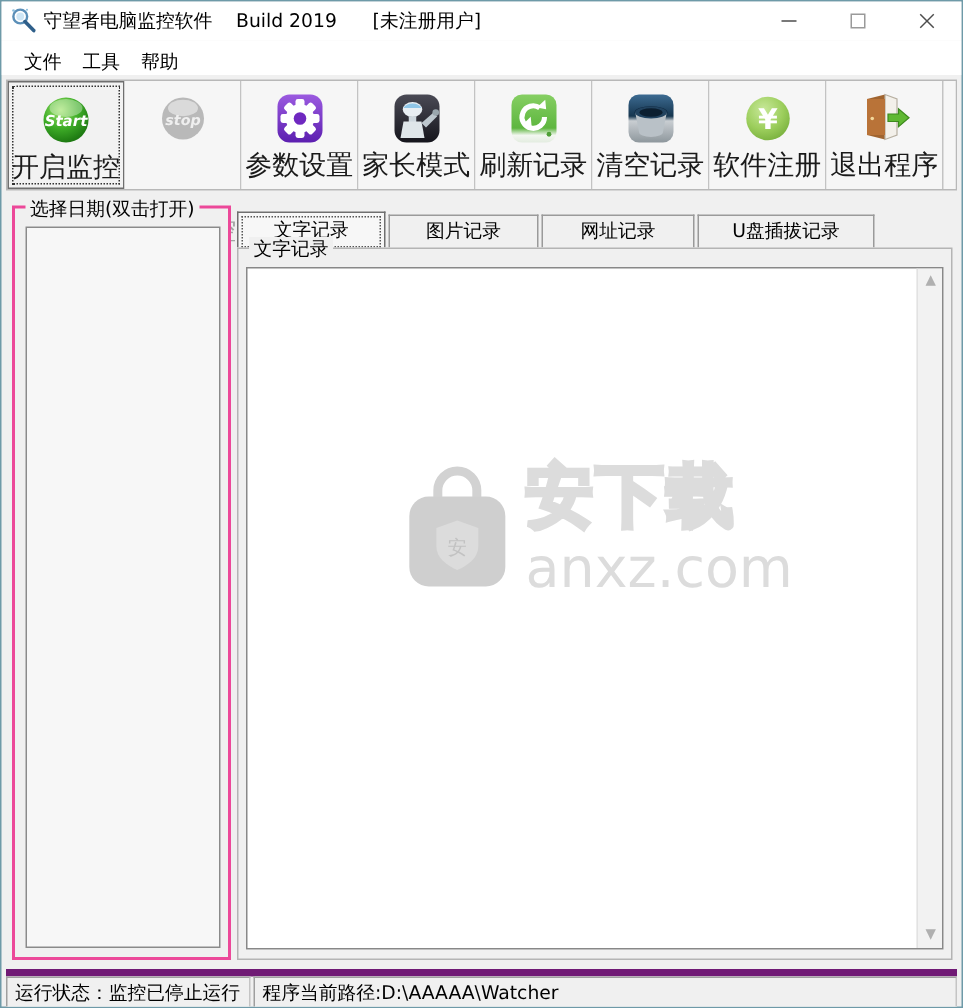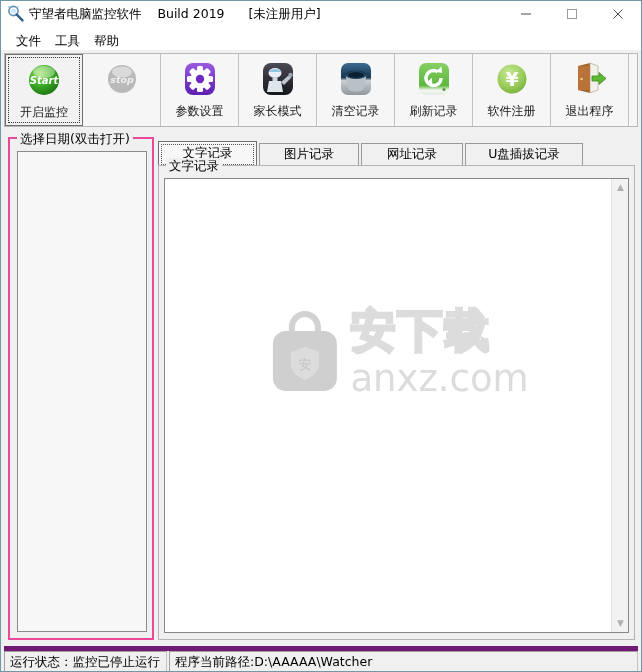--- a/index.html
+++ b/index.html
@@ -117,21 +117,21 @@
     border: 1px dotted #333;
     pointer-events: none;
   }
   .tb-ico {
     width: 40px;
     height: 40px;
     position: relative;
     flex: none;
   }
   .tb-label {
-    font-size: 12px;
+    font-size: 18px;
     color: #1a1a1a;
     margin-top: 4px;
     line-height: 16px;
     white-space: nowrap;
   }
   .tb-btn.disabled .tb-label { color: #a3a3a3; margin-top: 47px; }
   .tb-spacer { flex: 1; background: #f6f6f6; }
 
   
   .groupbox {
@@ -429,41 +429,20 @@
           <circle cx="32.5" cy="16" r="2.2" fill="#9aa6ad"></circle>
         </svg>
       </div>
       <div class="tb-label">家长模式</div>
     </div>
 
     <div class="tb-btn">
       <div class="tb-ico">
         <svg width="40" height="40" viewBox="0 0 40 40">
           <defs>
-            <linearGradient id="gNavy" x1="0" y1="0" x2="0" y2="1">
-              <stop offset="0%" stop-color="#3d6b92"></stop>
-              <stop offset="45%" stop-color="#16364f"></stop>
-              <stop offset="55%" stop-color="#c9ced2"></stop>
-              <stop offset="100%" stop-color="#8e979d"></stop>
-            </linearGradient>
-          </defs>
-          <rect x="5" y="4" width="30" height="32" rx="7" fill="url(#gNavy)"></rect>
-          <ellipse cx="20" cy="16" rx="11" ry="4.2" fill="#0f2840"></ellipse>
-          <path d="M9.5 16 L12 29 a8 3.4 0 0 0 16 0 L30.5 16 Z" fill="#b9c1c7"></path>
-          <ellipse cx="20" cy="16" rx="10.6" ry="4" fill="#22435f"></ellipse>
-          <ellipse cx="20" cy="16" rx="7.8" ry="2.8" fill="#0c1f30"></ellipse>
-        </svg>
-      </div>
-      <div class="tb-label">清空记录</div>
-    </div>
-
-    <div class="tb-btn">
-      <div class="tb-ico">
-        <svg width="40" height="40" viewBox="0 0 40 40">
-          <defs>
             <linearGradient id="gGreenBox" x1="0" y1="0" x2="0" y2="1">
               <stop offset="0%" stop-color="#86cf63"></stop>
               <stop offset="70%" stop-color="#5eb63f"></stop>
               <stop offset="85%" stop-color="#f3f7f1"></stop>
               <stop offset="100%" stop-color="#e3ece0"></stop>
             </linearGradient>
           </defs>
           <rect x="5" y="4" width="30" height="32" rx="7" fill="url(#gGreenBox)"></rect>
           <g fill="none" stroke="#ffffff" stroke-width="3.4">
             <path d="M27 19 a7.5 7.5 0 1 1 -3.2 -6.1"></path>
@@ -473,20 +452,41 @@
           <circle cx="30" cy="30.5" r="1.6" fill="#4fa037"></circle>
         </svg>
       </div>
       <div class="tb-label">刷新记录</div>
     </div>
 
     <div class="tb-btn">
       <div class="tb-ico">
         <svg width="40" height="40" viewBox="0 0 40 40">
           <defs>
+            <linearGradient id="gNavy" x1="0" y1="0" x2="0" y2="1">
+              <stop offset="0%" stop-color="#3d6b92"></stop>
+              <stop offset="45%" stop-color="#16364f"></stop>
+              <stop offset="55%" stop-color="#c9ced2"></stop>
+              <stop offset="100%" stop-color="#8e979d"></stop>
+            </linearGradient>
+          </defs>
+          <rect x="5" y="4" width="30" height="32" rx="7" fill="url(#gNavy)"></rect>
+          <ellipse cx="20" cy="16" rx="11" ry="4.2" fill="#0f2840"></ellipse>
+          <path d="M9.5 16 L12 29 a8 3.4 0 0 0 16 0 L30.5 16 Z" fill="#b9c1c7"></path>
+          <ellipse cx="20" cy="16" rx="10.6" ry="4" fill="#22435f"></ellipse>
+          <ellipse cx="20" cy="16" rx="7.8" ry="2.8" fill="#0c1f30"></ellipse>
+        </svg>
+      </div>
+      <div class="tb-label">清空记录</div>
+    </div>
+
+    <div class="tb-btn">
+      <div class="tb-ico">
+        <svg width="40" height="40" viewBox="0 0 40 40">
+          <defs>
             <radialGradient id="gYen" cx="40%" cy="30%" r="75%">
               <stop offset="0%" stop-color="#c8e89a"></stop>
               <stop offset="60%" stop-color="#9cce5c"></stop>
               <stop offset="100%" stop-color="#78b03d"></stop>
             </radialGradient>
           </defs>
           <circle cx="20" cy="20" r="14.5" fill="url(#gYen)"></circle>
           <text x="20" y="27" font-size="19" font-weight="bold" fill="#ffffff" text-anchor="middle" font-family="DejaVu Sans, sans-serif">¥</text>
         </svg>
       </div>

